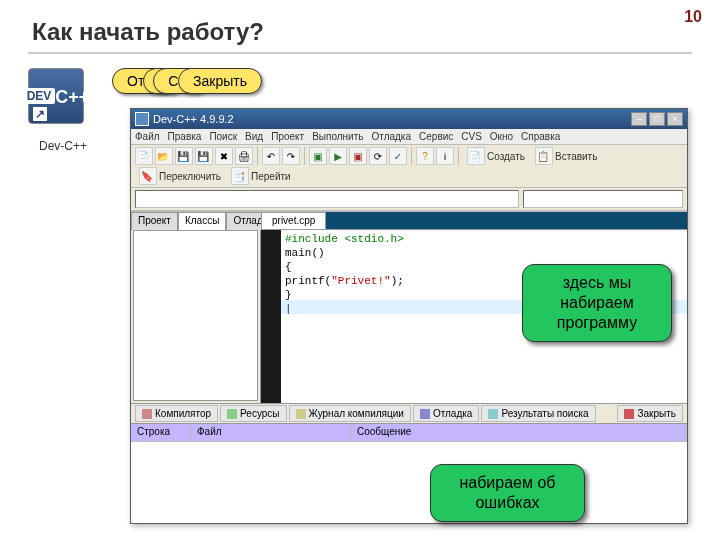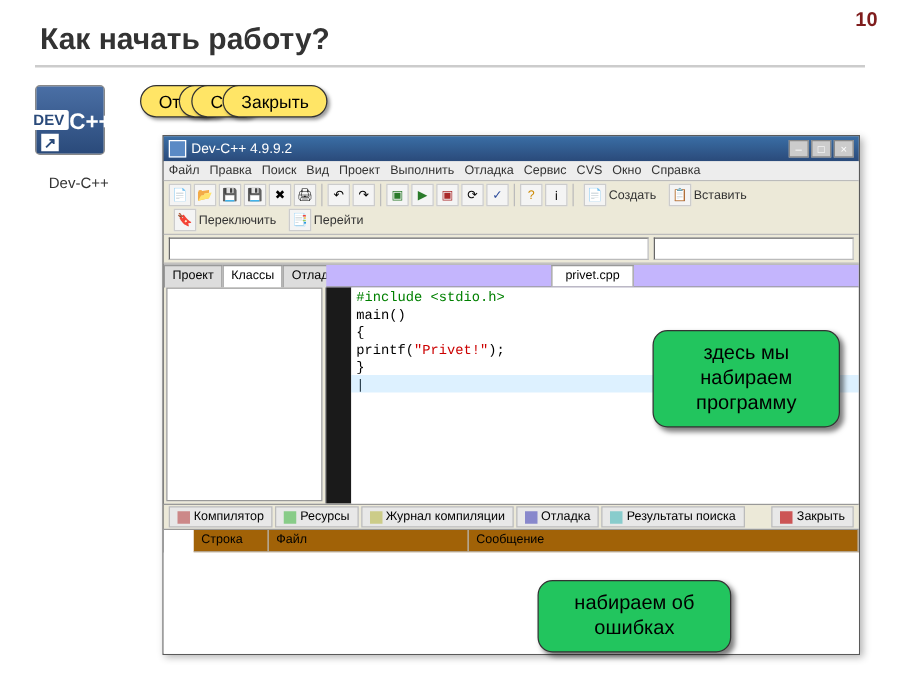--- a/index.html
+++ b/index.html
@@ -31,33 +31,33 @@
   .tlabel { font-size: 10px; color: #333; margin: 0 4px; display: inline-flex; align-items: center; gap: 2px; }
   .toolbar2 { background: #ece9d8; border-bottom: 1px solid #bbb; padding: 2px 4px; display: flex; align-items: center; gap: 4px; }
   .combo { flex: 1; height: 18px; background: #fff; border: 1px inset #bbb; }
   .main { flex: 1; display: flex; border-top: 1px solid #bbb; overflow: hidden; }
   .left-panel { width: 130px; display: flex; flex-direction: column; background: #ece9d8; border-right: 1px solid #999; }
   .lp-tabs { display: flex; background: #ece9d8; height: 18px; }
   .lp-tab { font-size: 10px; padding: 2px 6px; border: 1px solid #999; border-bottom: none; background: #ddd; }
   .lp-tab.active { background: #fff; }
   .lp-body { flex: 1; background: #fff; border: 1px solid #999; margin: 0 2px 2px 2px; }
   .editor-area { flex: 1; display: flex; flex-direction: column; }
-  .editor-tabs { height: 18px; background: #c4b5fd; border-bottom: 1px solid #999; display: flex; justify-content: center; }
+  .editor-tabs { height: 18px; background: #0c4a6e; border-bottom: 1px solid #999; display: flex; }
   .editor-tab { font-size: 10px; padding: 2px 10px; background: #fff; border: 1px solid #999; border-bottom: none; }
   .editor-body { flex: 1; display: flex; }
   .gutter { width: 20px; background: #1a1a1a; }
   .code { flex: 1; background: #fff; padding: 2px 4px; font-family: 'Courier New', monospace; font-size: 11px; line-height: 14px; color: #000; position:relative; }
   .code .include { color: #008000; }
   .code .str { color: #cc0000; }
   .cursor-line { position: absolute; left:0; right:0; top: 70px; height: 14px; background: rgba(120,200,255,0.25); }
   .bottom-tabs { background: #ece9d8; border-top: 1px solid #999; display: flex; align-items: center; padding: 2px 4px; gap: 2px; height: 20px; }
   .btab { font-size: 10px; padding: 2px 6px; border: 1px solid #bbb; background: #e8e8e8; display: inline-flex; align-items: center; gap: 3px; }
   .btab-icon { width: 10px; height: 10px; display: inline-block; }
   .msg-panel { height: 100px; background: #fff; border-top: 1px solid #999; display: flex; flex-direction: column; }
-  .msg-header { display: flex; background: #a16207; border-bottom: 1px solid #bbb; height: 18px; margin-left: 24px; }
+  .msg-header { display: flex; background: #c4b5fd; border-bottom: 1px solid #bbb; height: 18px; }
   .msg-col { font-size: 10px; padding: 2px 6px; border-right: 1px solid #bbb; }
   .msg-body { flex: 1; background: #fff; }
   .callout { position: absolute; background: #22c55e; border: 1px solid #333; border-radius: 12px; padding: 8px 14px; font-size: 16px; box-shadow: 3px 3px 4px rgba(0,0,0,0.5); line-height: 1.25; }
   .callout1 { left: 522px; top: 210px; width: 150px; text-align: center; }
   .callout2 { left: 430px; top: 410px; width: 155px; text-align: center; }
 </style>
 </head>
 <body>
 
 <div class="page-number">10</div>

